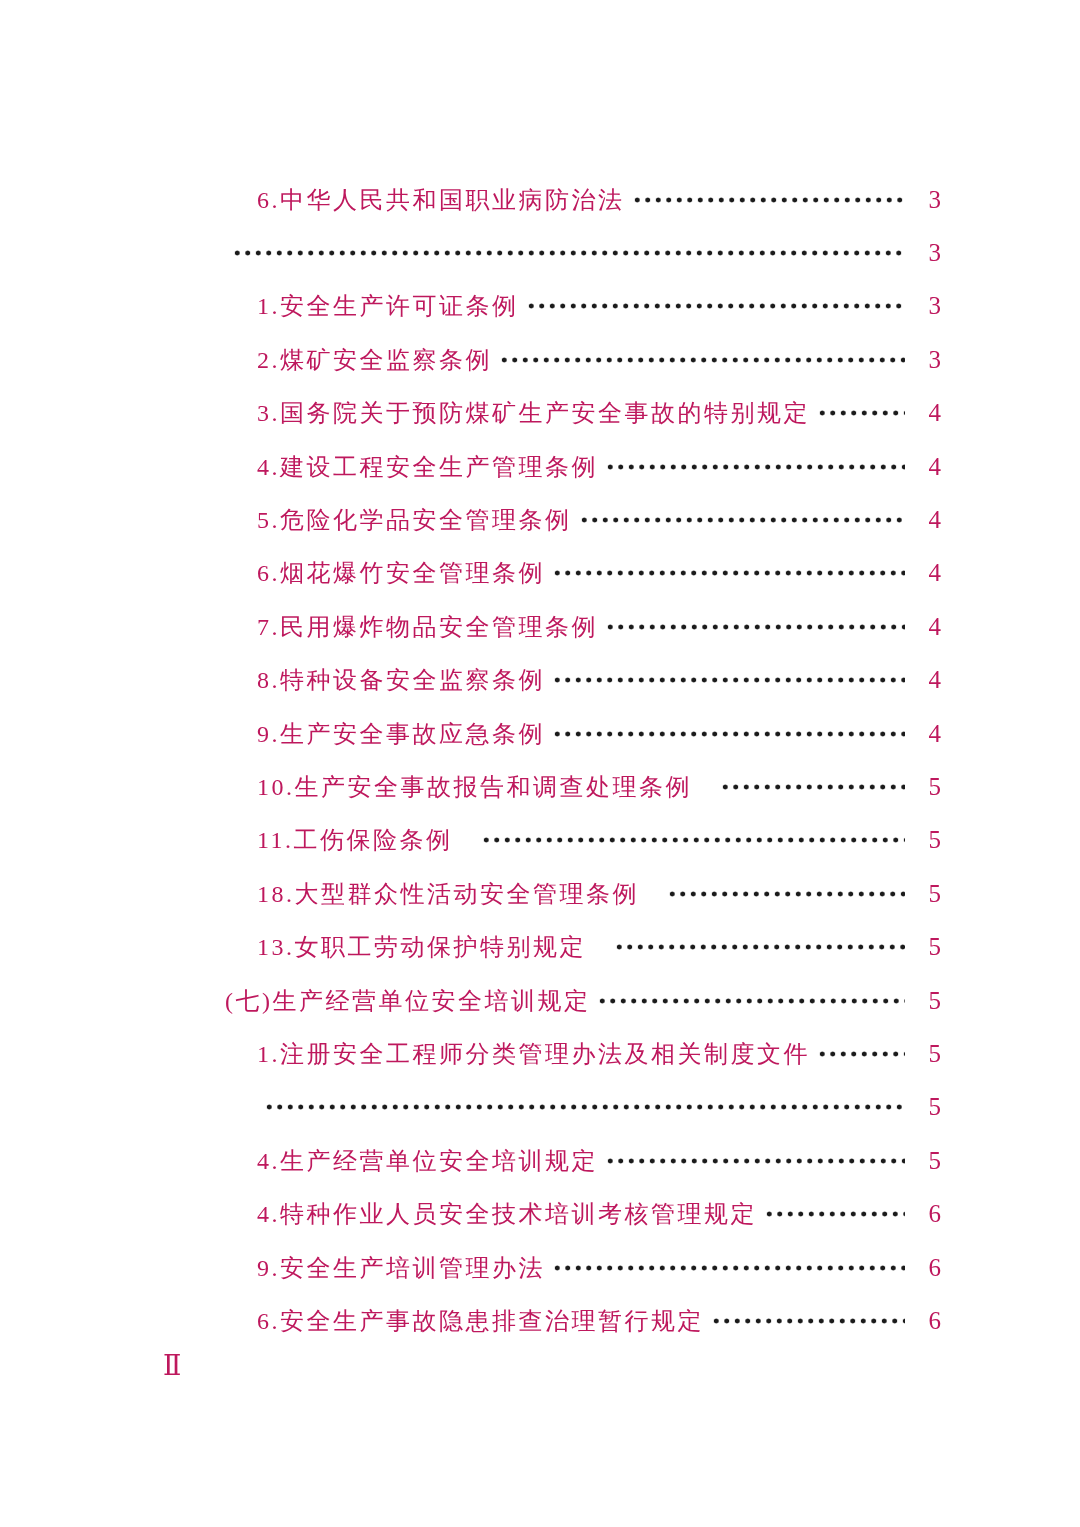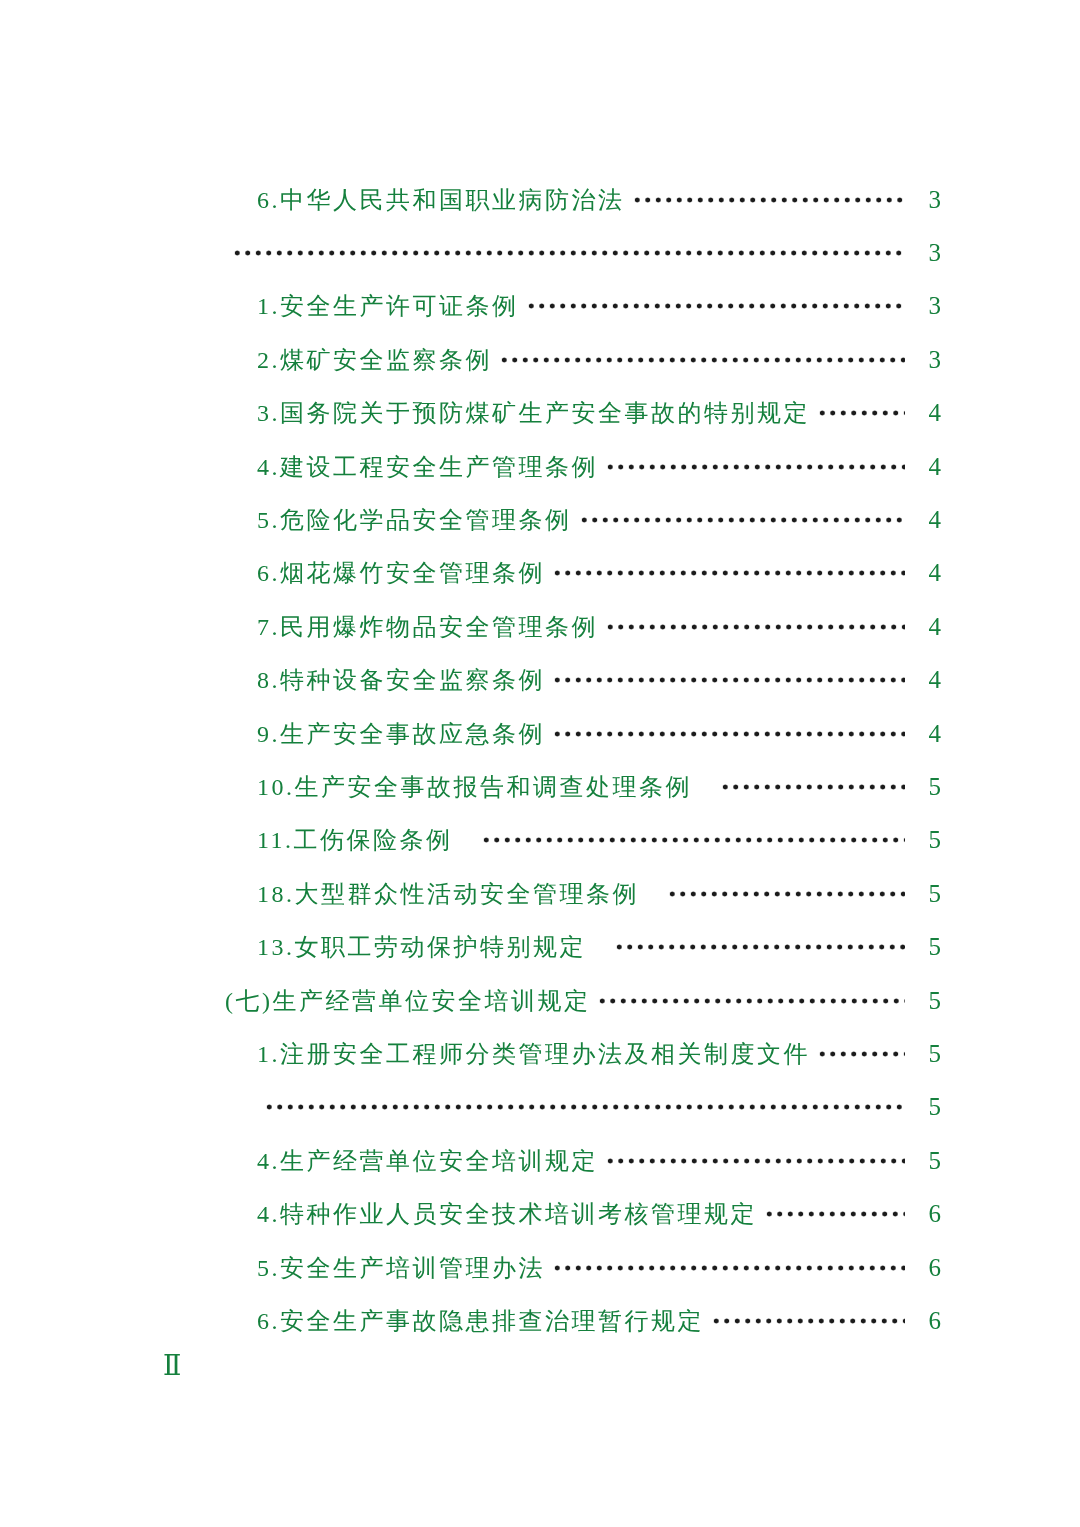--- a/index.html
+++ b/index.html
@@ -5,21 +5,21 @@
   html, body {
     margin: 0;
     padding: 0;
     background: #ffffff;
   }
   .page {
     position: relative;
     width: 1080px;
     height: 1527px;
     background: #ffffff;
-    color: #15803d;
+    color: #be185d;
     font-family: "Liberation Serif", "DejaVu Serif", serif;
     overflow: hidden;
     border-radius: 9px;
   }
   .toc {
     position: absolute;
     left: 225px;
     top: 173px;
     width: 716px;
   }
@@ -161,21 +161,21 @@
     <span class="toc-label">4.生产经营单位安全培训规定</span>
     <span class="toc-leader"></span>
     <span class="toc-page-num">5</span>
   </div>
       <div class="toc-row item">
     <span class="toc-label">4.特种作业人员安全技术培训考核管理规定</span>
     <span class="toc-leader"></span>
     <span class="toc-page-num">6</span>
   </div>
       <div class="toc-row item">
-    <span class="toc-label">5.安全生产培训管理办法</span>
+    <span class="toc-label">9.安全生产培训管理办法</span>
     <span class="toc-leader"></span>
     <span class="toc-page-num">6</span>
   </div>
       <div class="toc-row item">
     <span class="toc-label">6.安全生产事故隐患排查治理暂行规定</span>
     <span class="toc-leader"></span>
     <span class="toc-page-num">6</span>
   </div>
     </div>
   <div class="folio">Ⅱ</div>

